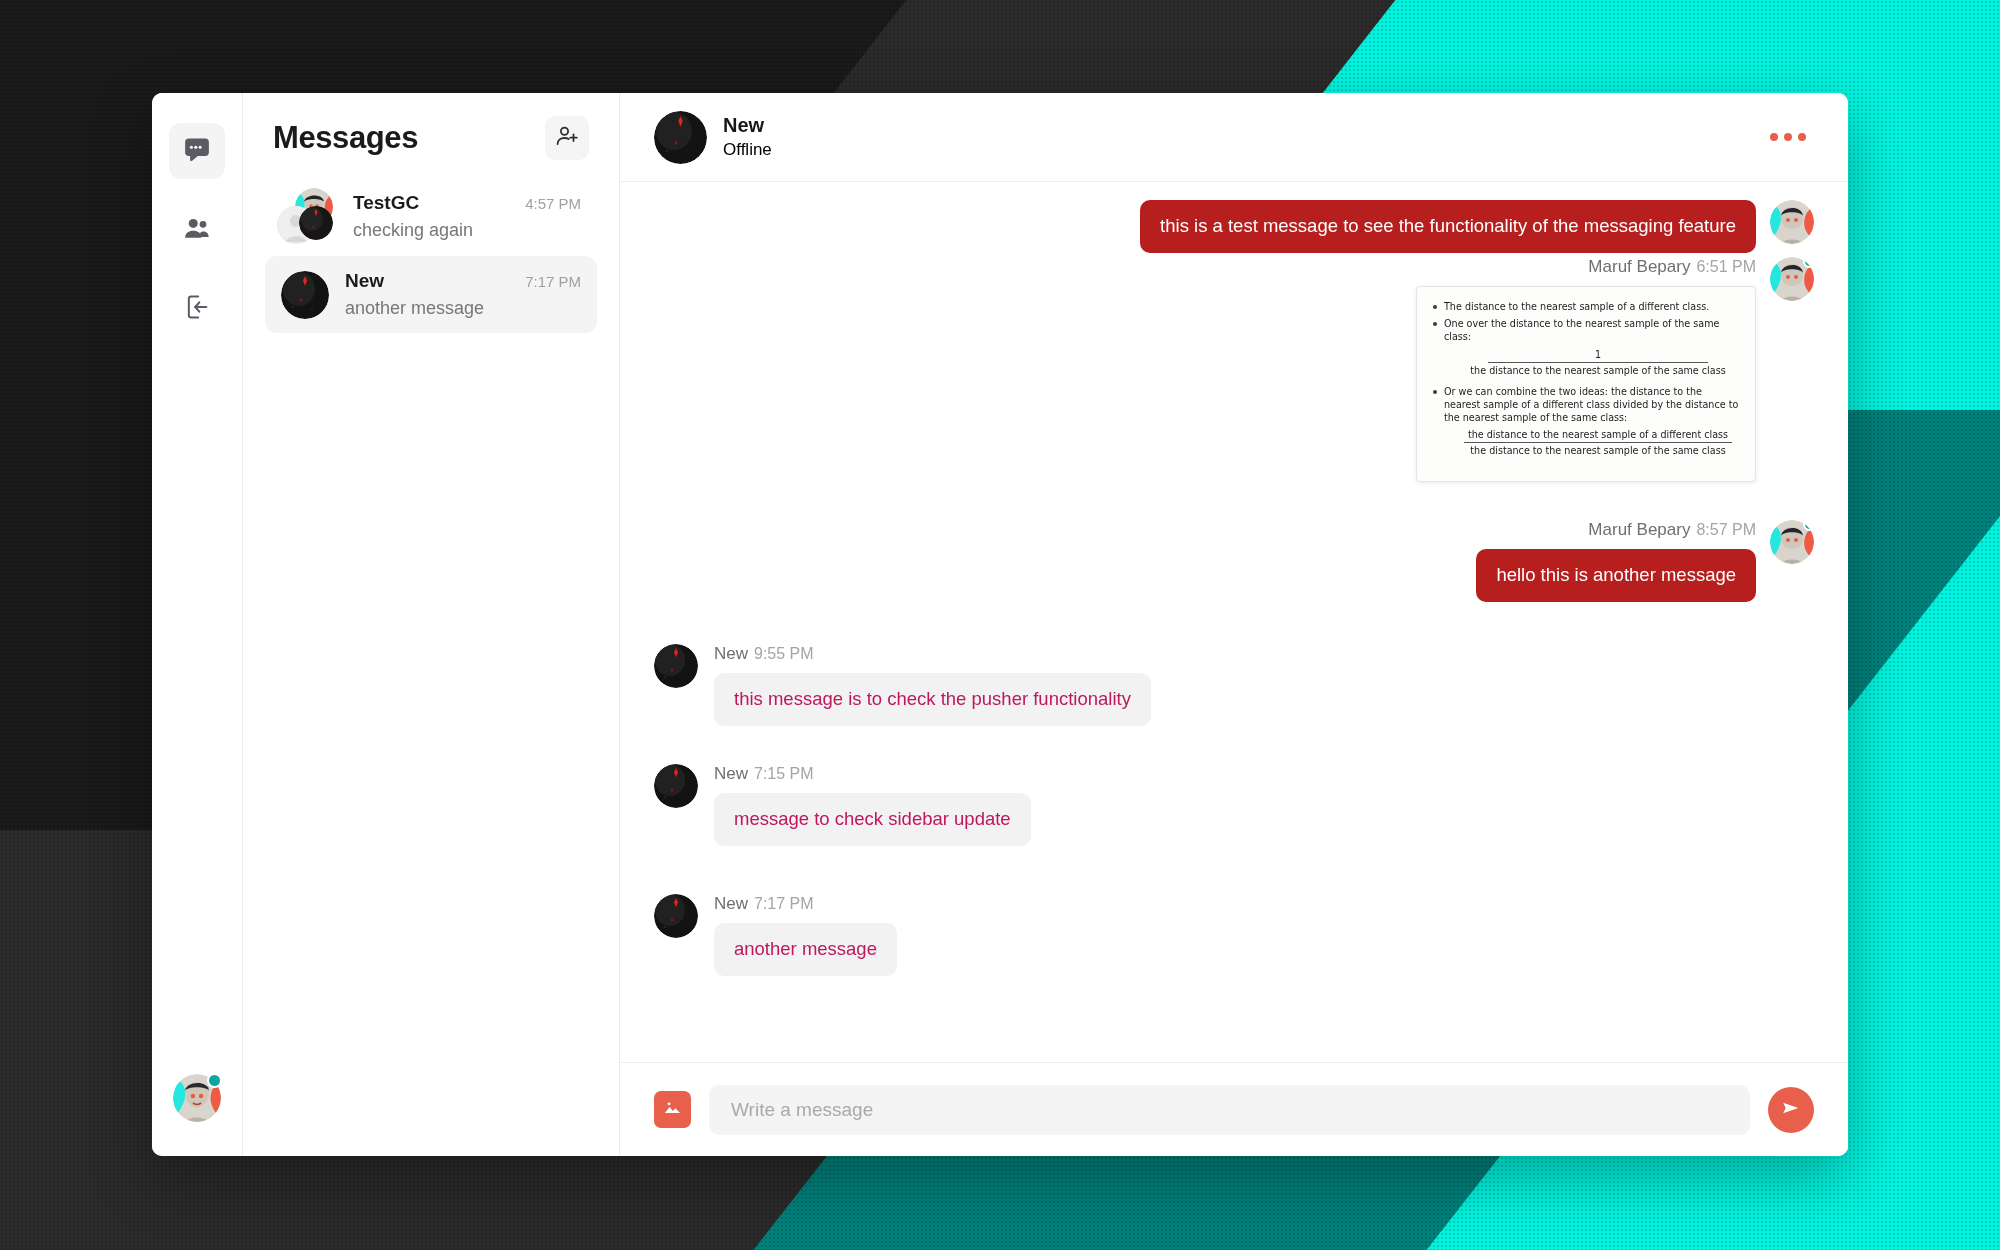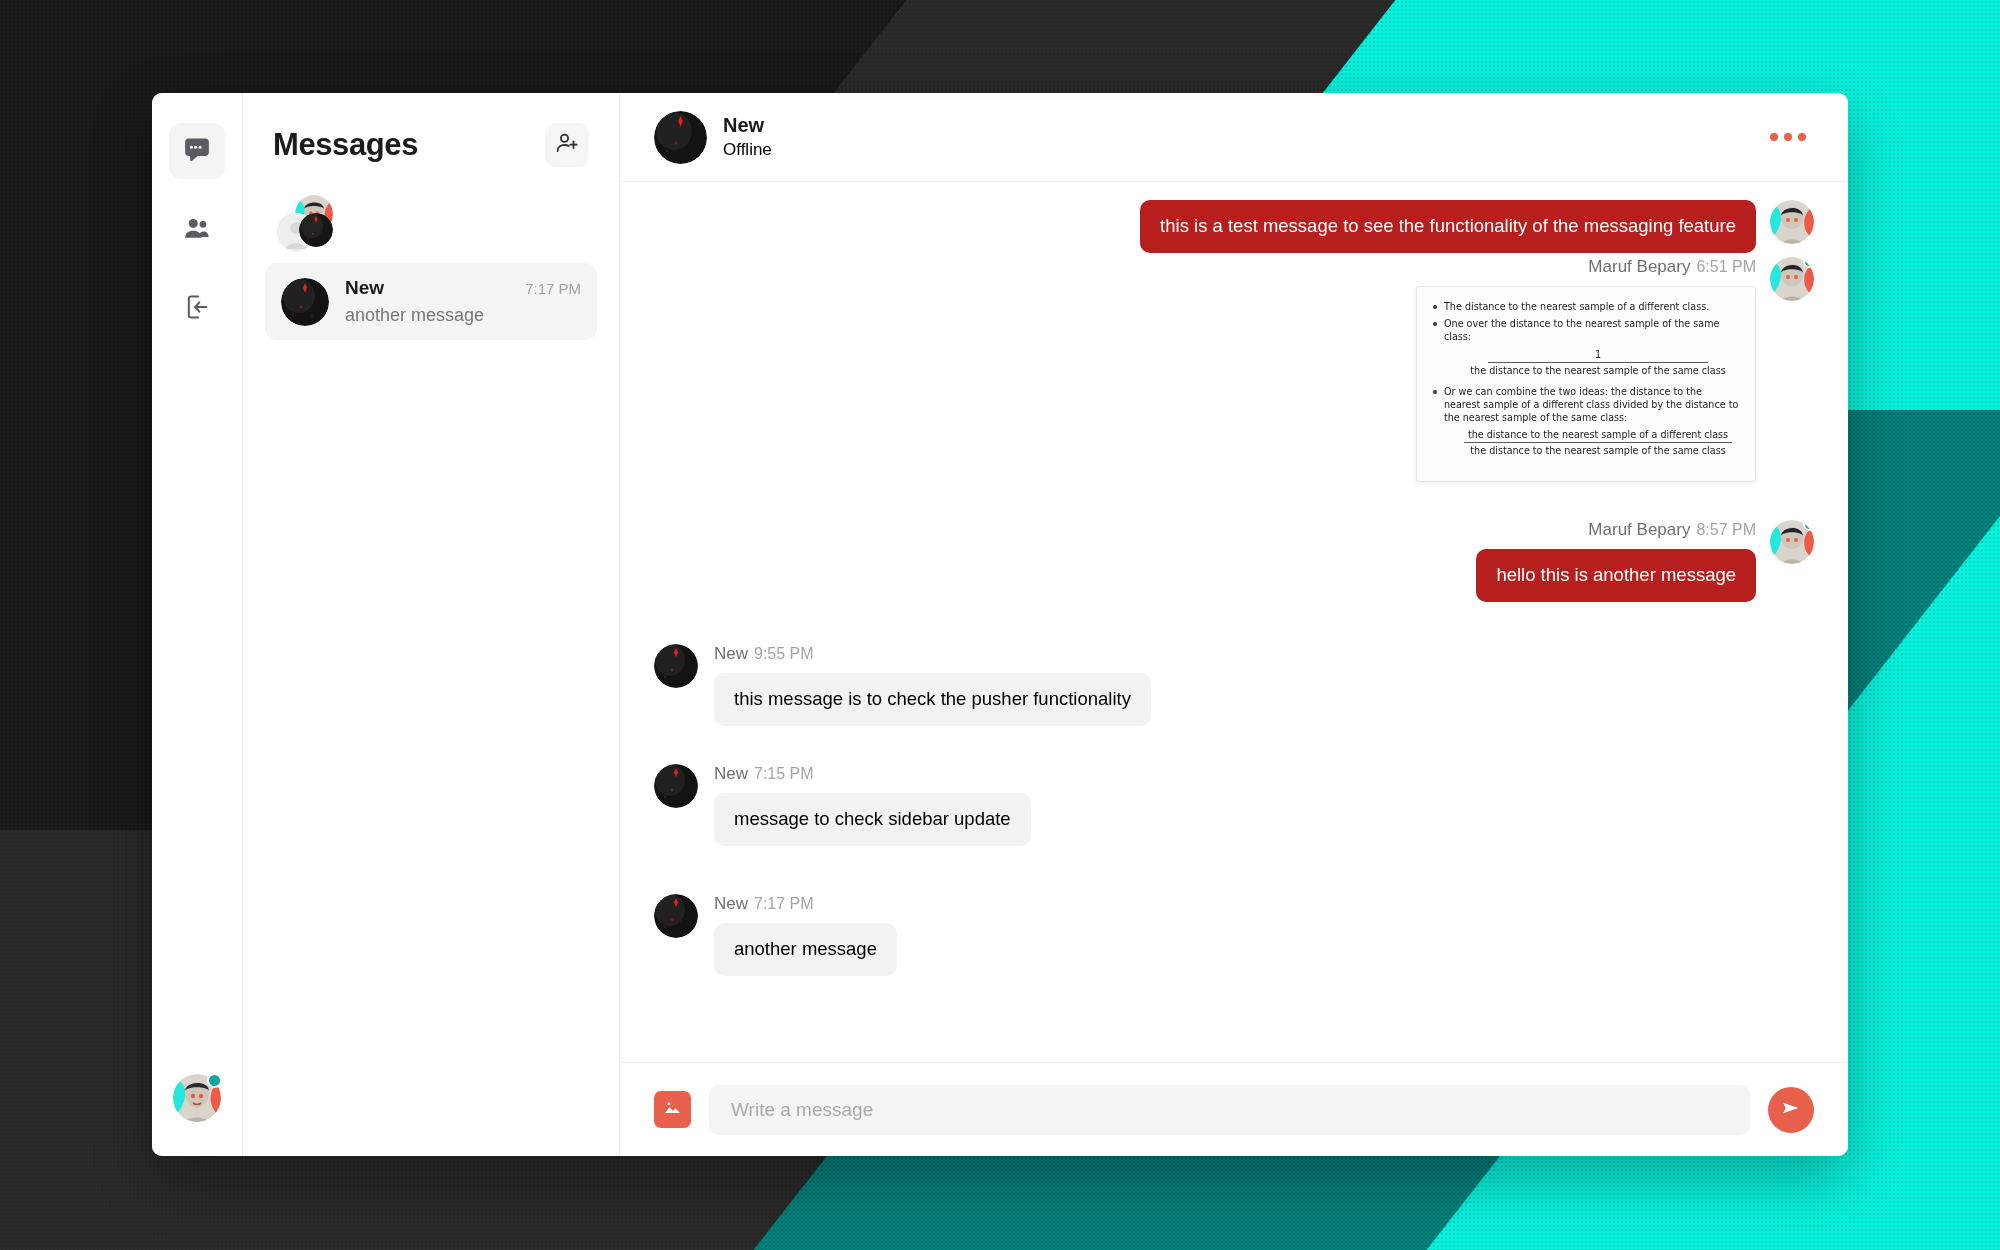--- a/index.html
+++ b/index.html
@@ -155,21 +155,21 @@
     flex: 0 0 377px;
     background: #ffffff;
     border-right: 1px solid #ececec;
     display: flex;
     flex-direction: column;
   }
   .convo-head {
     display: flex;
     align-items: center;
     justify-content: space-between;
-    padding: 30px 30px 16px 30px;
+    padding: 23px 30px 16px 30px;
   }
   .convo-title {
     font-size: 31px;
     font-weight: bold;
     color: #1b1b1b;
     letter-spacing: -0.4px;
   }
   .add-btn {
     width: 44px; height: 44px;
     border-radius: 10px;
@@ -303,21 +303,21 @@
   .bubble-out {
     background: #b71f1f;
     color: #fff;
     font-size: 18.5px;
     padding: 14px 20px;
     border-radius: 10px;
     line-height: 1.35;
   }
   .bubble-in {
     background: #f2f2f3;
-    color: #000000;
+    color: #be185d;
     font-size: 18.5px;
     padding: 14px 20px;
     border-radius: 10px;
     line-height: 1.35;
   }
   .msg-av {
     width: 44px; height: 44px;
     border-radius: 50%;
     overflow: hidden;
     flex: 0 0 44px;
@@ -542,20 +542,27 @@
                 </defs>
               <g clip-path="url(#g3)">
                 <rect width="34" height="34" fill="#161616"></rect>
                 <ellipse cx="13" cy="13" rx="11" ry="12" fill="#232323"></ellipse>
                 <path d="M17 3 l1.4 3.3 -1.4 3.6 -1.4 -3.6 Z" fill="#e3241c"></path>
                 <circle cx="14" cy="21" r="0.9" fill="#8c1a14"></circle>
                 <circle cx="9" cy="26" r="0.7" fill="#6a1410"></circle>
               </g>
             </svg>
           </span>
+        </div>
+        <div class="convo-text">
+          <div class="convo-row1">
+            <span class="convo-name">TestGC</span>
+            <span class="convo-time">4:57 PM</span>
+          </div>
+          <div class="convo-prev">checking again</div>
         </div>
       </div>
 
       <div class="convo-item selected">
         <div class="convo-av-wrap">
           <span class="avatar-img">
             <svg viewBox="0 0 48 48" width="48" height="48">
               <defs>
                   <clipPath id="nv1">
                     <circle cx="24" cy="24" r="24"></circle>

